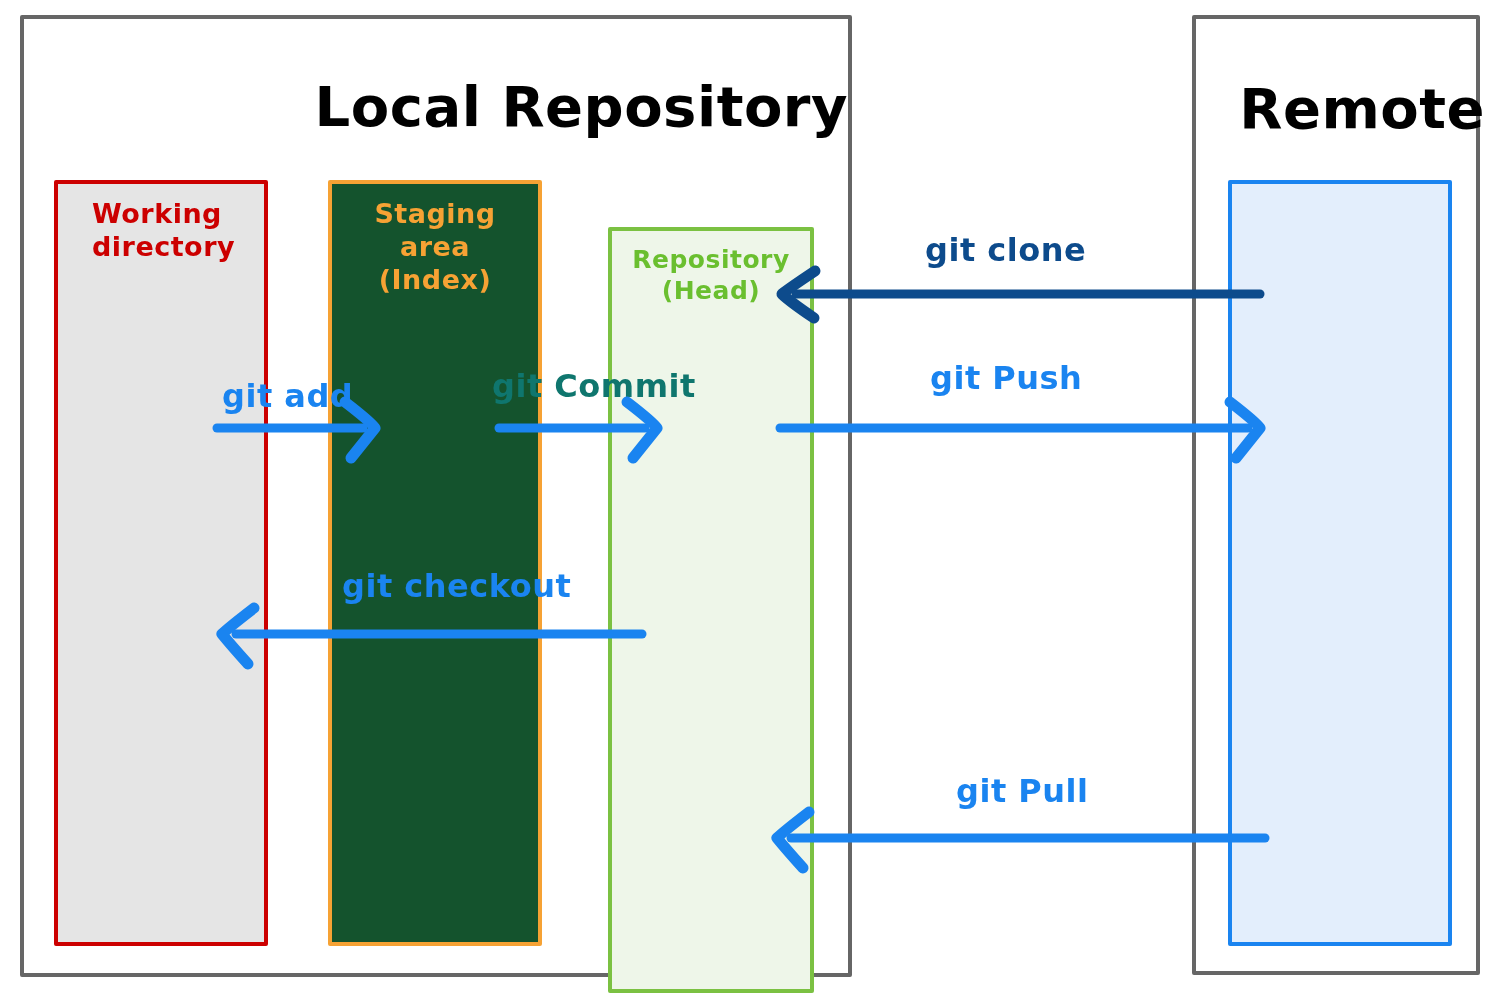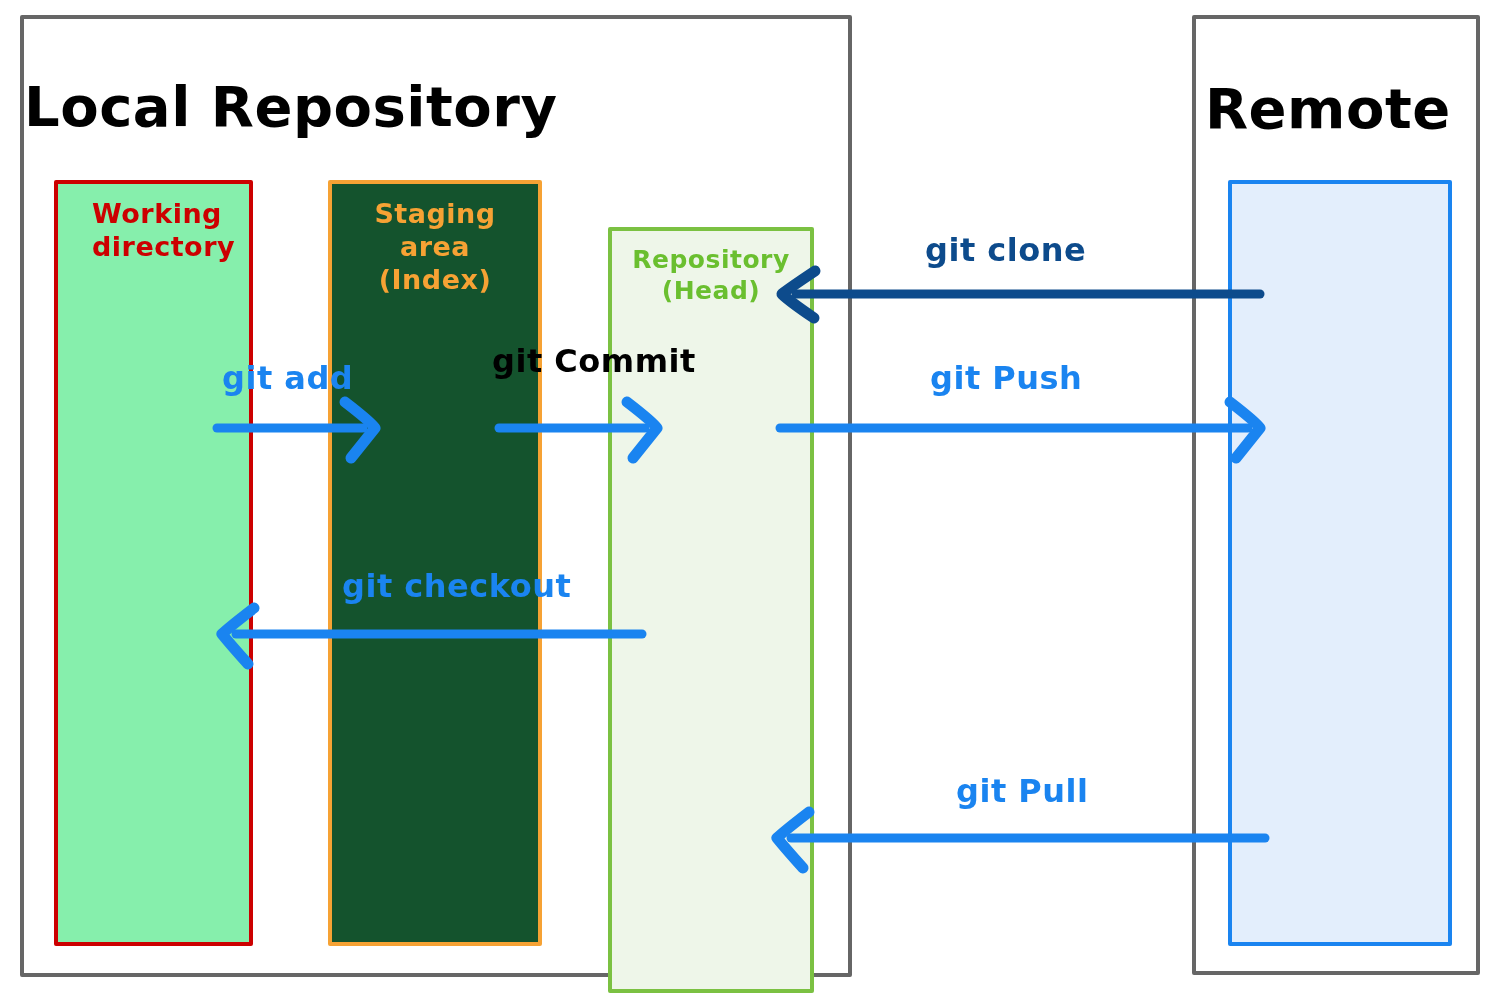--- a/index.html
+++ b/index.html
@@ -30,21 +30,21 @@
     border-radius: 2px;
     background: #ffffff;
     box-sizing: border-box;
   }
   #local-container { left: 20px;  top: 15px;  width: 832px;  height: 962px; }
   #remote-container { left: 1192px; top: 15px; width: 288px; height: 960px; }
 
   .container-title {
     position: absolute;
     width: 100%;
-    text-align: left;
+    text-align: right;
     color: #000000;
     font-size: 56px;
     line-height: 1;
     white-space: nowrap;
   }
   #local-title  { top: 60px;  left: 0; }
   #remote-title { top: 62px;  left: 0; padding-left: 9px; }
 
   
   .zone-box {
@@ -58,22 +58,22 @@
     position: absolute;
     top: 14px;
     left: 0;
     width: 100%;
     text-align: center;
     font-size: 27px;
     line-height: 1.22;
     white-space: pre-line;
   }
   #zone-working {
-    left: 54px;  top: 180px; width: 199px; height: 766px;
-    border-color: #cc0000; background: #86efac;
+    left: 54px;  top: 180px; width: 214px; height: 766px;
+    border-color: #cc0000; background: #e5e5e5;
   }
   #zone-working .zone-label { color: #cc0000; text-align: left; padding-left: 34px; box-sizing: border-box; }
   #zone-staging {
     left: 328px; top: 180px; width: 214px; height: 766px;
     border-color: #f6a234; background: #14532d;
   }
   #zone-staging .zone-label { color: #f6a234; }
   #zone-repository {
     left: 608px; top: 180px; width: 206px; height: 766px;
     border-color: #7bc142; background: #eef6e9; margin-top: 47px;
@@ -129,29 +129,29 @@
 
   <div class="arrow-group" style="left:0; top:0;">
     <div class="arrow-label handwrite" style="left:925px; top:234px; color:#0d4b8c;">git  clone</div>
     <svg class="arrow-svg" width="500" height="70" style="left:770px; top:258px;">
       <path d="M 490 36 L 26 36" stroke="#0d4b8c" stroke-width="9" stroke-linecap="round" fill="none"></path>
       <path d="M 45 13 Q 18 31 12 36 Q 19 43 44 60" stroke="#0d4b8c" stroke-width="11" stroke-linecap="round" stroke-linejoin="round" fill="none"></path>
     </svg>
   </div>
 
   <div class="arrow-group" style="left:0; top:0;">
-    <div class="arrow-label handwrite" style="left:222px; top:362px; color:#1a84f0;">git  add</div>
+    <div class="arrow-label handwrite" style="left:222px; top:380px; color:#1a84f0;">git  add</div>
     <svg class="arrow-svg" width="200" height="70" style="left:215px; top:396px;">
       <path d="M 2 32 L 148 32" stroke="#1a84f0" stroke-width="9" stroke-linecap="round" fill="none"></path>
       <path d="M 130 6 Q 156 26 160 32 Q 152 42 136 62" stroke="#1a84f0" stroke-width="11" stroke-linecap="round" stroke-linejoin="round" fill="none"></path>
     </svg>
   </div>
 
   <div class="arrow-group" style="left:0; top:0;">
-    <div class="arrow-label handwrite" style="left:492px; top:345px; color:#000000;">git Commit</div>
+    <div class="arrow-label handwrite" style="left:492px; top:370px; color:#0f766e;">git Commit</div>
     <svg class="arrow-svg" width="200" height="70" style="left:497px; top:396px;">
       <path d="M 2 32 L 148 32" stroke="#1a84f0" stroke-width="9" stroke-linecap="round" fill="none"></path>
       <path d="M 130 6 Q 156 26 160 32 Q 152 42 136 62" stroke="#1a84f0" stroke-width="11" stroke-linecap="round" stroke-linejoin="round" fill="none"></path>
     </svg>
   </div>
 
   <div class="arrow-group" style="left:0; top:0;">
     <div class="arrow-label handwrite" style="left:930px; top:362px; color:#1a84f0;">git  Push</div>
     <svg class="arrow-svg" width="510" height="80" style="left:778px; top:396px;">
       <path d="M 2 32 L 470 32" stroke="#1a84f0" stroke-width="9" stroke-linecap="round" fill="none"></path>

